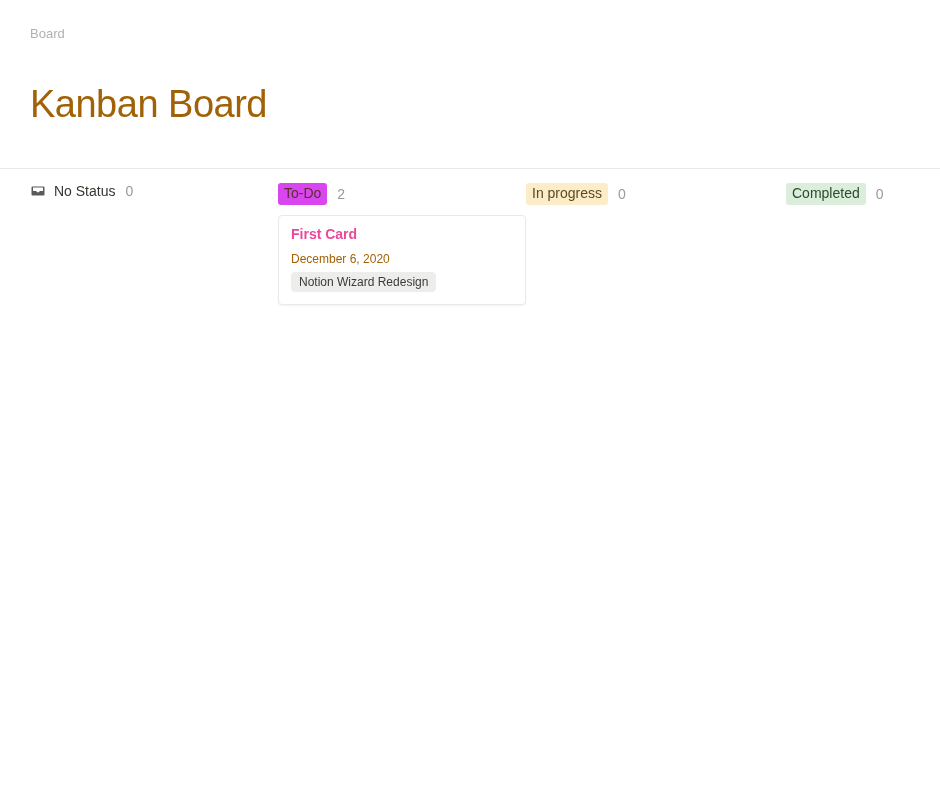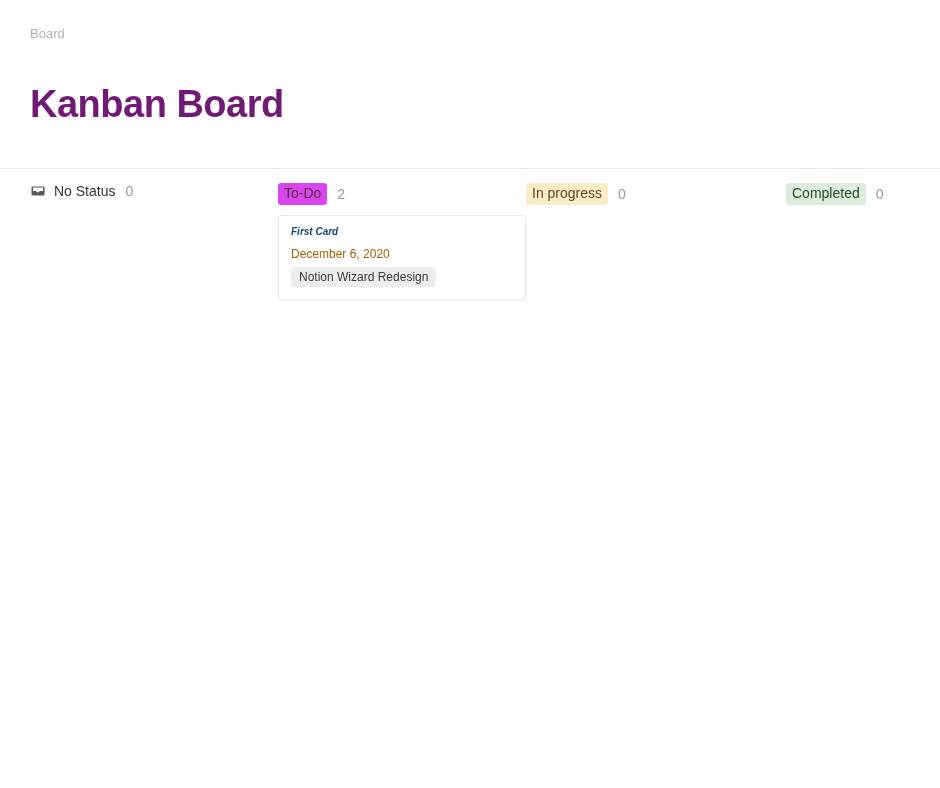--- a/index.html
+++ b/index.html
@@ -18,22 +18,22 @@
     .page {
       padding: 16px 30px;
     }
     .breadcrumb {
       padding: 10px 0 4px 0;
       font-size: 13px;
       color: #b0b0b0;
     }
     .page-title {
       font-size: 38px;
-      font-weight: 700;
-      color: #701a75;
+      font-weight: 400;
+      color: #a16207;
       margin-top: 38px;
       margin-bottom: 42px;
       letter-spacing: -0.5px;
     }
     .board-divider {
       border: none;
       border-top: 1px solid #e9e9e7;
       margin: 0 -30px 0 -30px;
     }
     .board {
@@ -90,25 +90,24 @@
     .card {
       background: #ffffff;
       border: 1px solid #e9e9e7;
       border-radius: 4px;
       padding: 10px 12px 12px 12px;
       margin-bottom: 8px;
       box-shadow: 0 1px 2px rgba(15,15,15,0.05);
       cursor: pointer;
     }
     .card-title {
-      font-size: 10px;
+      font-size: 14px;
       font-weight: 600;
-      color: #0c4a6e;
+      color: #ec4899;
       margin-bottom: 10px;
-      font-style: italic;
     }
     .card-date {
       font-size: 12px;
       color: #a16207;
       margin-bottom: 6px;
     }
     .card-tag {
       display: inline-block;
       font-size: 12px;
       background: #ededeb;

